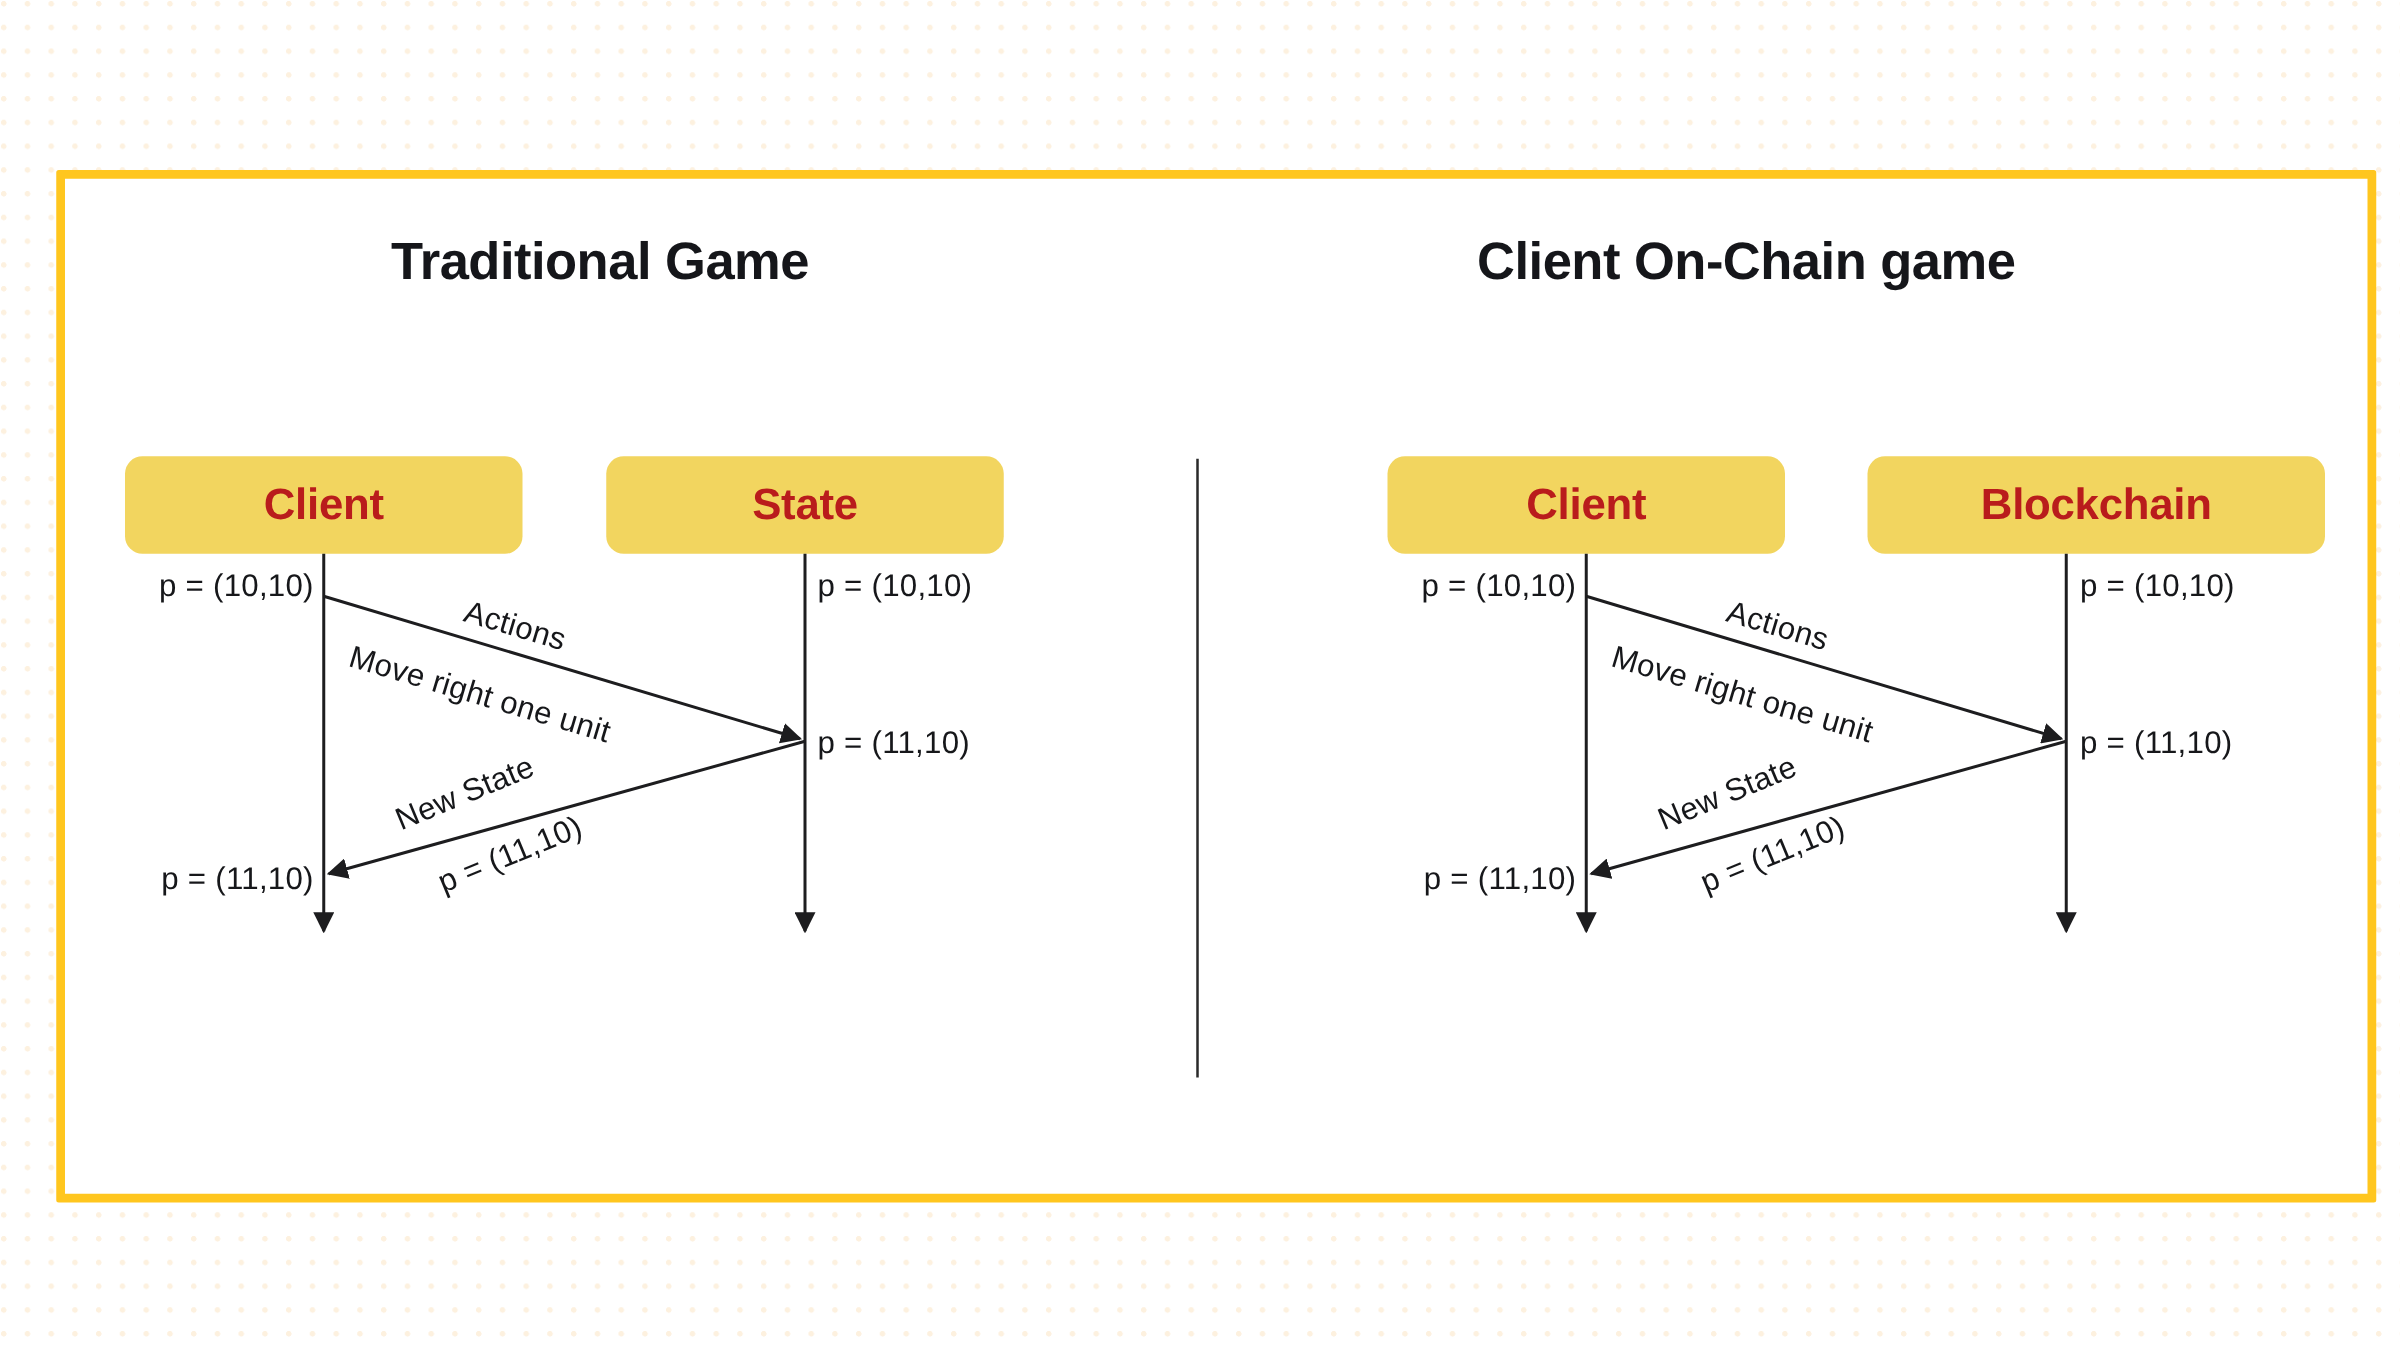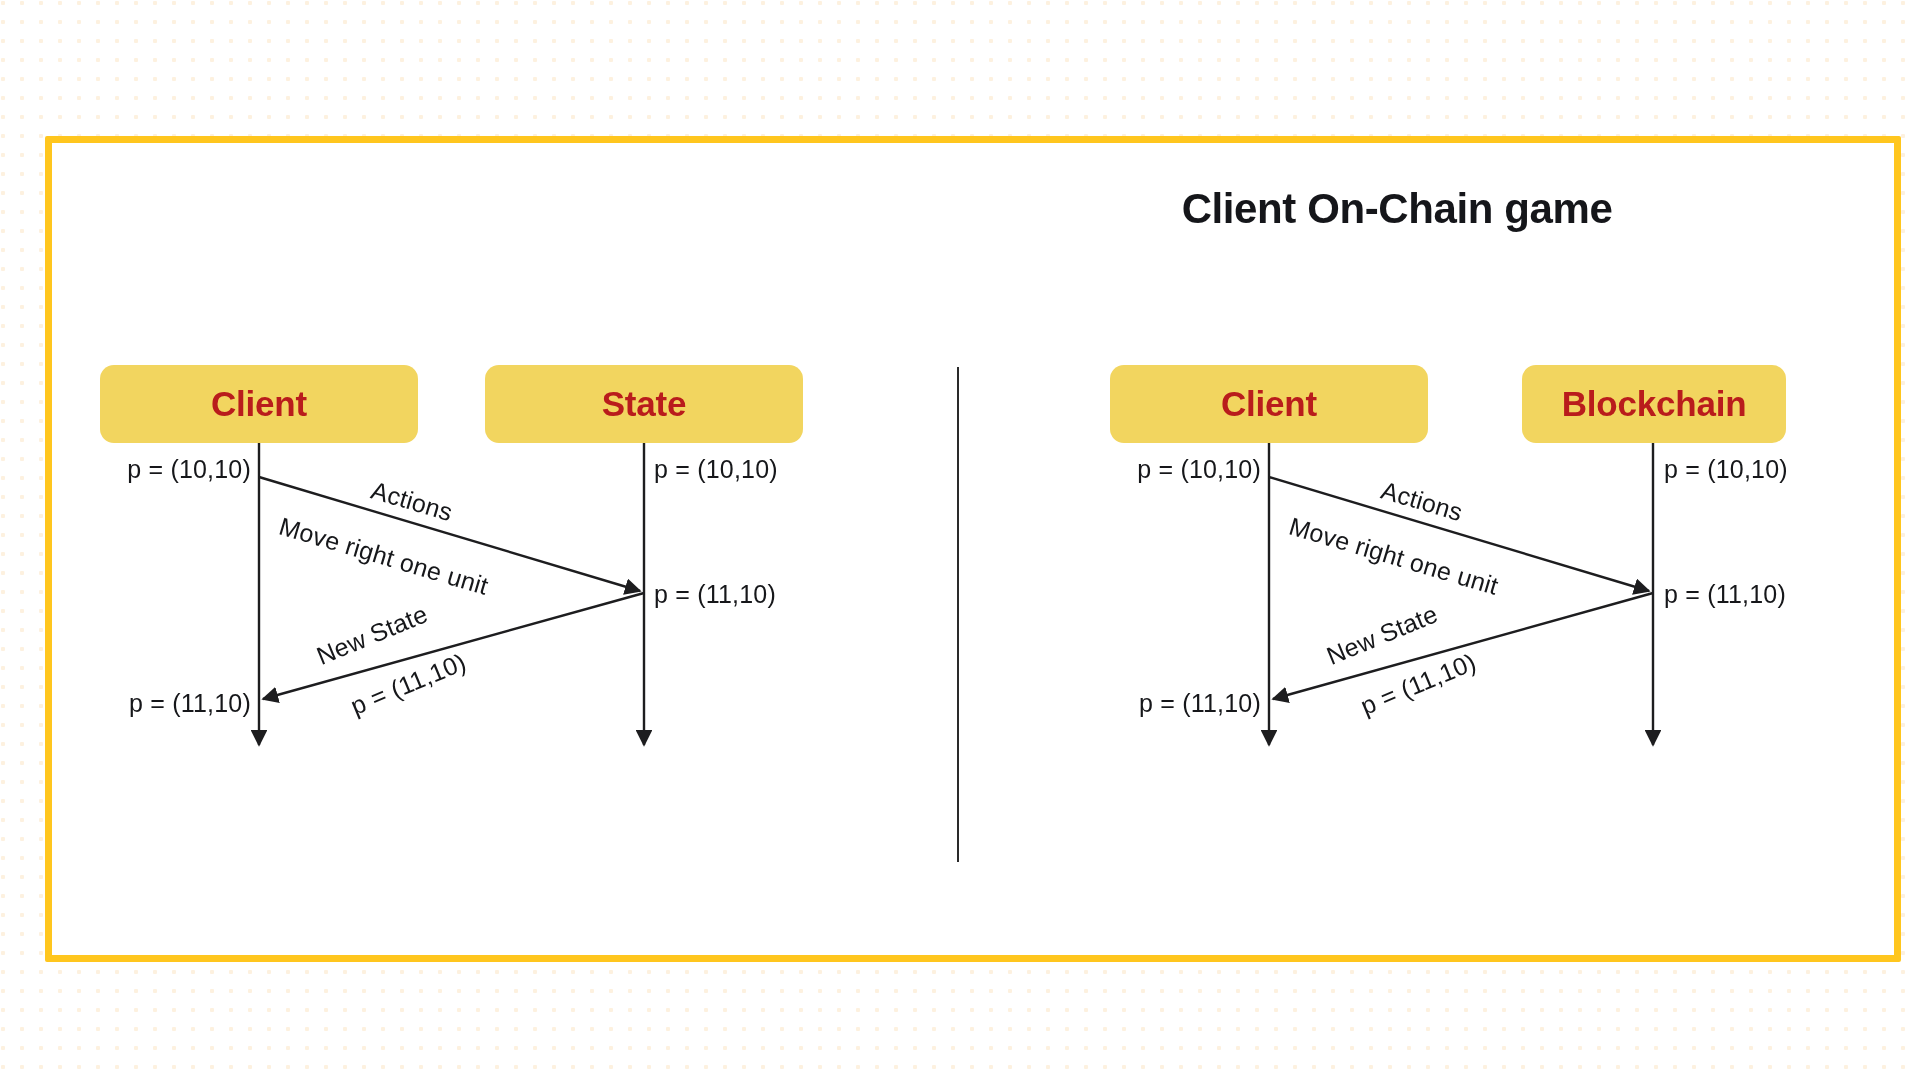--- a/index.html
+++ b/index.html
@@ -86,21 +86,21 @@
     font-size: 35px;
     font-weight: 700;
     color: #b91c1c;
     letter-spacing: -0.2px;
     white-space: nowrap;
   }
 
   #box-l-client     { left: 48px;   top: 222px; width: 318px; }
   #box-l-server     { left: 433px;  top: 222px; width: 318px; }
   #box-r-client     { left: 1058px; top: 222px; width: 318px; }
-  #box-r-blockchain { left: 1442px; top: 222px; width: 264px; margin-left: 28px; }
+  #box-r-blockchain { left: 1442px; top: 222px; width: 366px; }
 
   
   #wires {
     position: absolute;
     left: 0;
     top: 0;
     width: 1842px;
     height: 812px;
     overflow: visible;
     pointer-events: none;
@@ -134,20 +134,21 @@
   .msg-up   { transform: rotate(-22.5deg); }
 </style>
 </head>
 <body>
 
 <div id="bg-pattern"></div>
 <div id="bg-wash"></div>
 
 <div id="card">
 
+  <div class="panel-title" id="title-left">Traditional Game</div>
 
   <div class="panel-title" id="title-right">Client On-Chain game</div>
 
   <div id="panel-divider"></div>
 
   <div class="actor-box" id="box-l-client">
     <span class="actor-label">Client</span>
   </div>
 
   <div class="actor-box" id="box-l-server">

